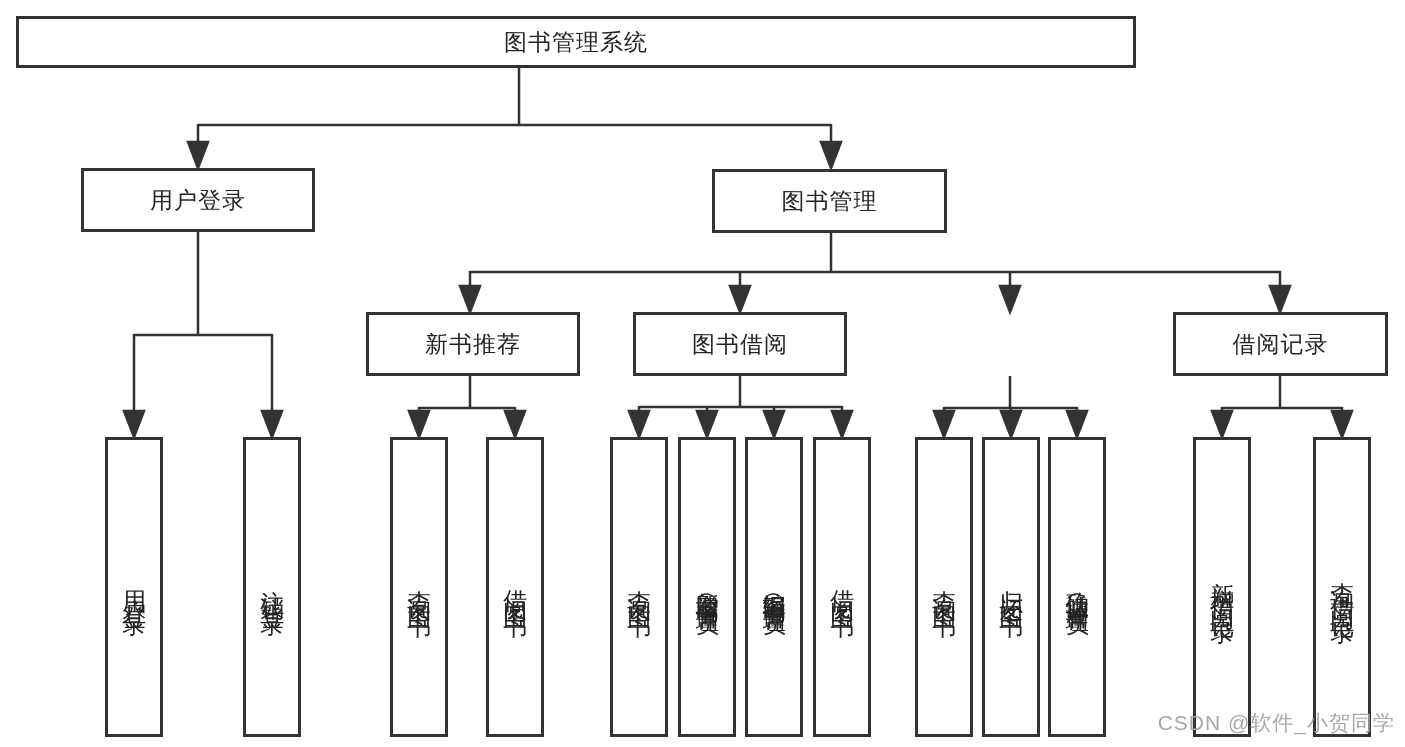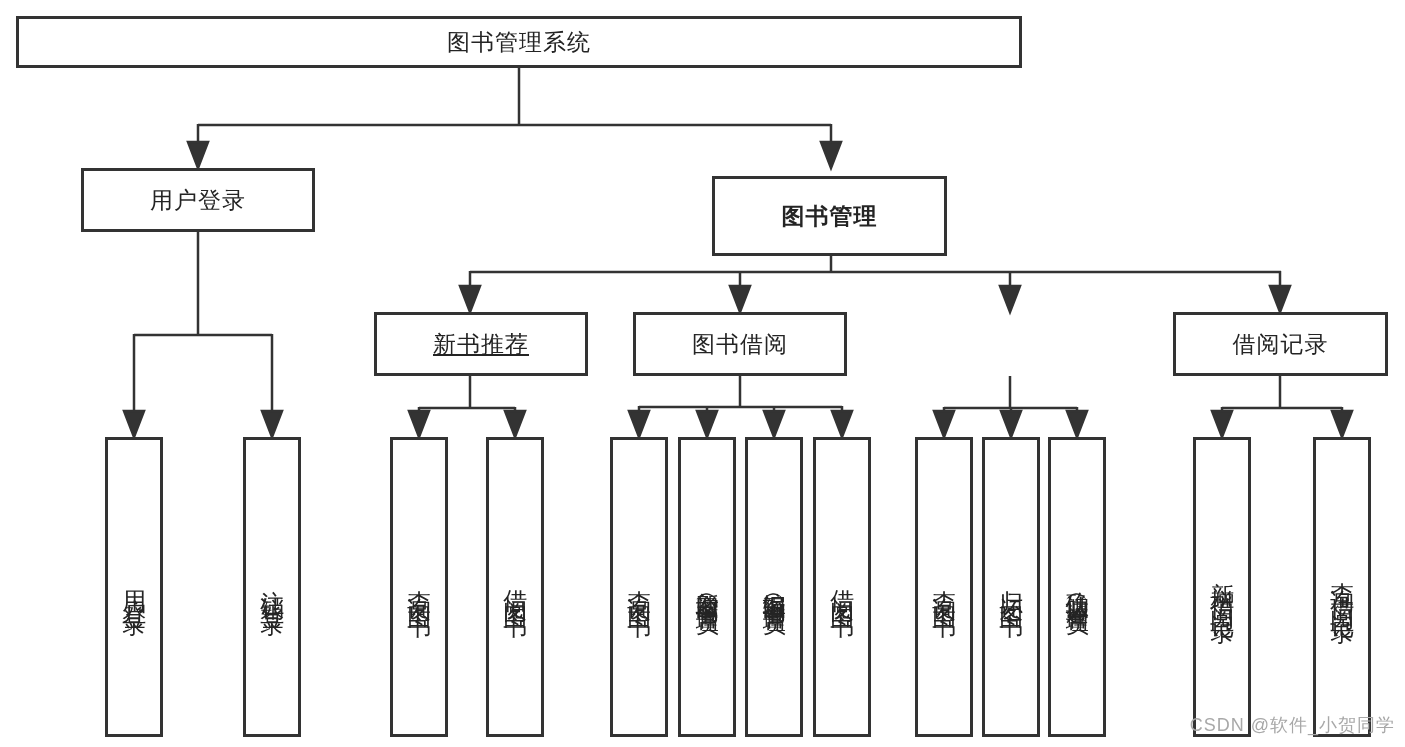--- a/index.html
+++ b/index.html
@@ -42,21 +42,21 @@
     color:var(--text);
     white-space:nowrap;
   }
   .vbox.long span{
     font-size:23px;
     letter-spacing:3px;
   }
   #watermark{
     position:absolute;
     right:10px;bottom:10px;
-    font-size:18px;
+    font-size:21px;
     color:var(--wm);
     letter-spacing:1px;
     z-index:10;
   }
 </style>
 </head>
 <body>
 
 <div id="canvas">
 
@@ -115,32 +115,32 @@
     <polygon points="1067,411 1087,411 1077,437"></polygon>
 
     <line x1="1280" y1="376" x2="1280" y2="408"></line>
     <line x1="1222" y1="408" x2="1342" y2="408"></line>
     <line x1="1222" y1="407" x2="1222" y2="424"></line>
     <line x1="1342" y1="407" x2="1342" y2="424"></line>
     <polygon points="1212,411 1232,411 1222,437"></polygon>
     <polygon points="1332,411 1352,411 1342,437"></polygon>
   </svg>
 
-  <div class="hbox" style="left:16px;top:16px;width:1006px;height:52px;font-family:Liberation Mono, monospace;">
+  <div class="hbox" style="left:16px;top:16px;width:1120px;height:52px;font-family:Liberation Mono, monospace;">
     <span>图书管理系统</span>
   </div>
 
   <div class="hbox" style="left:81px;top:168px;width:234px;height:64px;">
     <span>用户登录</span>
   </div>
-  <div class="hbox" style="left:712px;top:176px;width:235px;height:80px;font-weight:bold;">
+  <div class="hbox" style="left:712px;top:169px;width:235px;height:64px;">
     <span>图书管理</span>
   </div>
 
-  <div class="hbox" style="left:374px;top:312px;width:214px;height:64px;text-decoration:underline;">
+  <div class="hbox" style="left:366px;top:312px;width:214px;height:64px;">
     <span>新书推荐</span>
   </div>
   <div class="hbox" style="left:633px;top:312px;width:214px;height:64px;align-items:center;">
     <span>图书借阅</span>
   </div>
   <div class="hbox" style="left:1173px;top:312px;width:215px;height:64px;">
     <span>借阅记录</span>
   </div>
 
   <div class="vbox" style="left:105px;">

